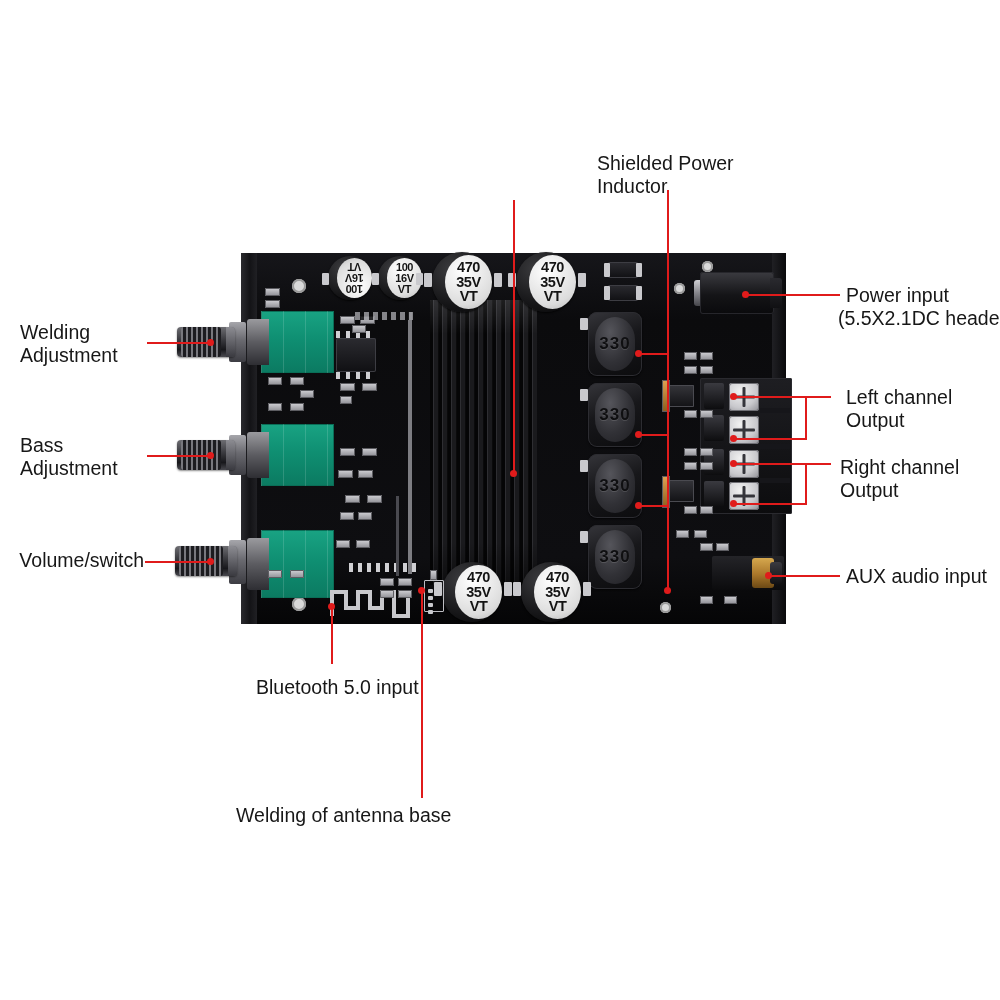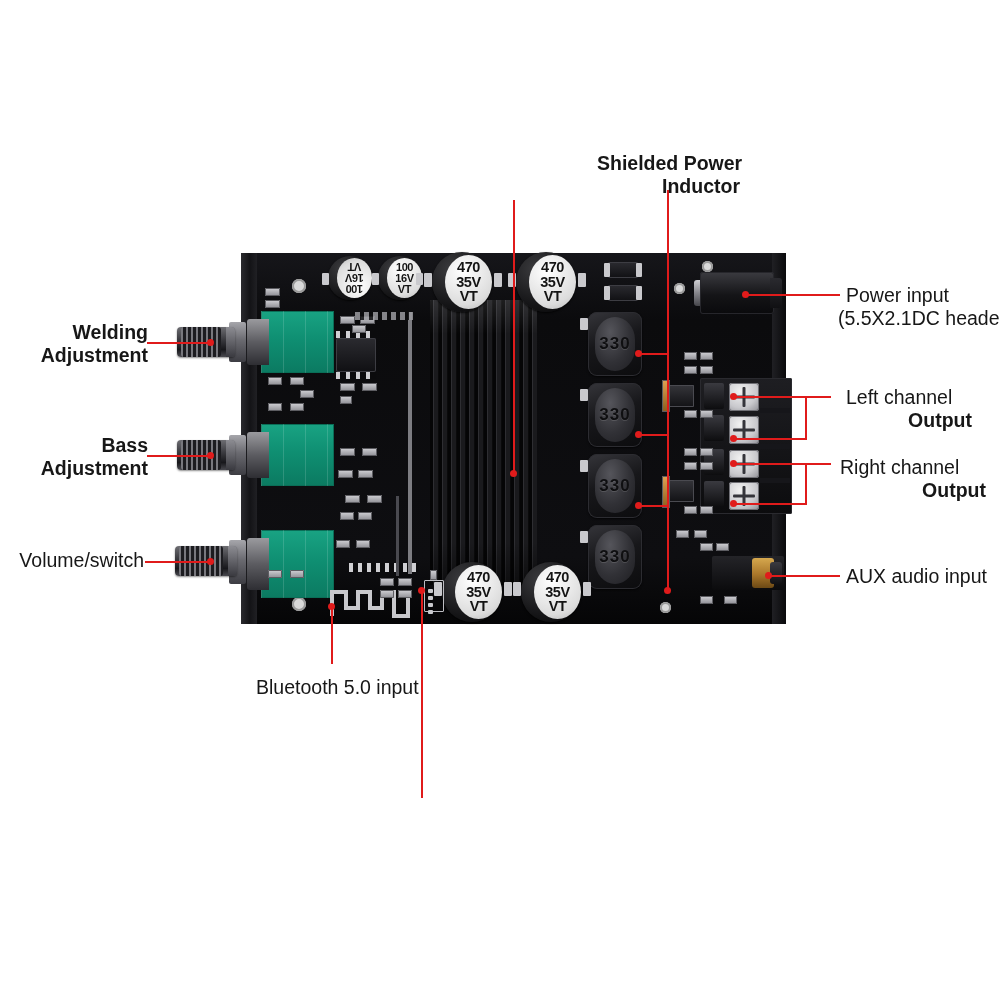--- a/index.html
+++ b/index.html
@@ -3,21 +3,21 @@
 <meta charset="utf-8">
 <style>
   html,body{margin:0;padding:0;background:#ffffff;}
   body{width:1000px;height:1000px;position:relative;overflow:hidden;
        font-family:"Liberation Sans","DejaVu Sans",sans-serif;color:#1a1a1a;}
 
   .stage{position:absolute;inset:0;}
 
   
   .lbl{position:absolute;font-size:19.5px;line-height:23px;color:#171717;white-space:pre;}
-  .lbl.c{text-align:right;font-weight:bold;}
+  .lbl.c{text-align:left;}
   .lbl.r{text-align:right;}
   .lbl.l{text-align:right;}
 
   
   .ln{position:absolute;background:#e01b1b;}
   .lnv{width:2px;}
   .lnh{height:2px;}
   .dot{position:absolute;width:7px;height:7px;border-radius:50%;background:#e01b1b;}
 
   
@@ -424,14 +424,15 @@
   <div class="lbl c" style="left:20px;top:321px;width:128px">Welding</div>
   <div class="lbl c" style="left:20px;top:344px;width:128px">Adjustment</div>
 
   <div class="lbl c" style="left:20px;top:434px;width:128px">Bass</div>
   <div class="lbl c" style="left:20px;top:457px;width:128px">Adjustment</div>
 
   <div class="lbl r" style="left:0px;top:549px;width:144px">Volume/switch</div>
 
   <div class="lbl l" style="left:256px;top:676px">Bluetooth 5.0 input</div>
 
+  <div class="lbl c" style="left:236px;top:804px;width:370px">Welding of antenna base</div>
 
 </div>
 
 </body></html>

